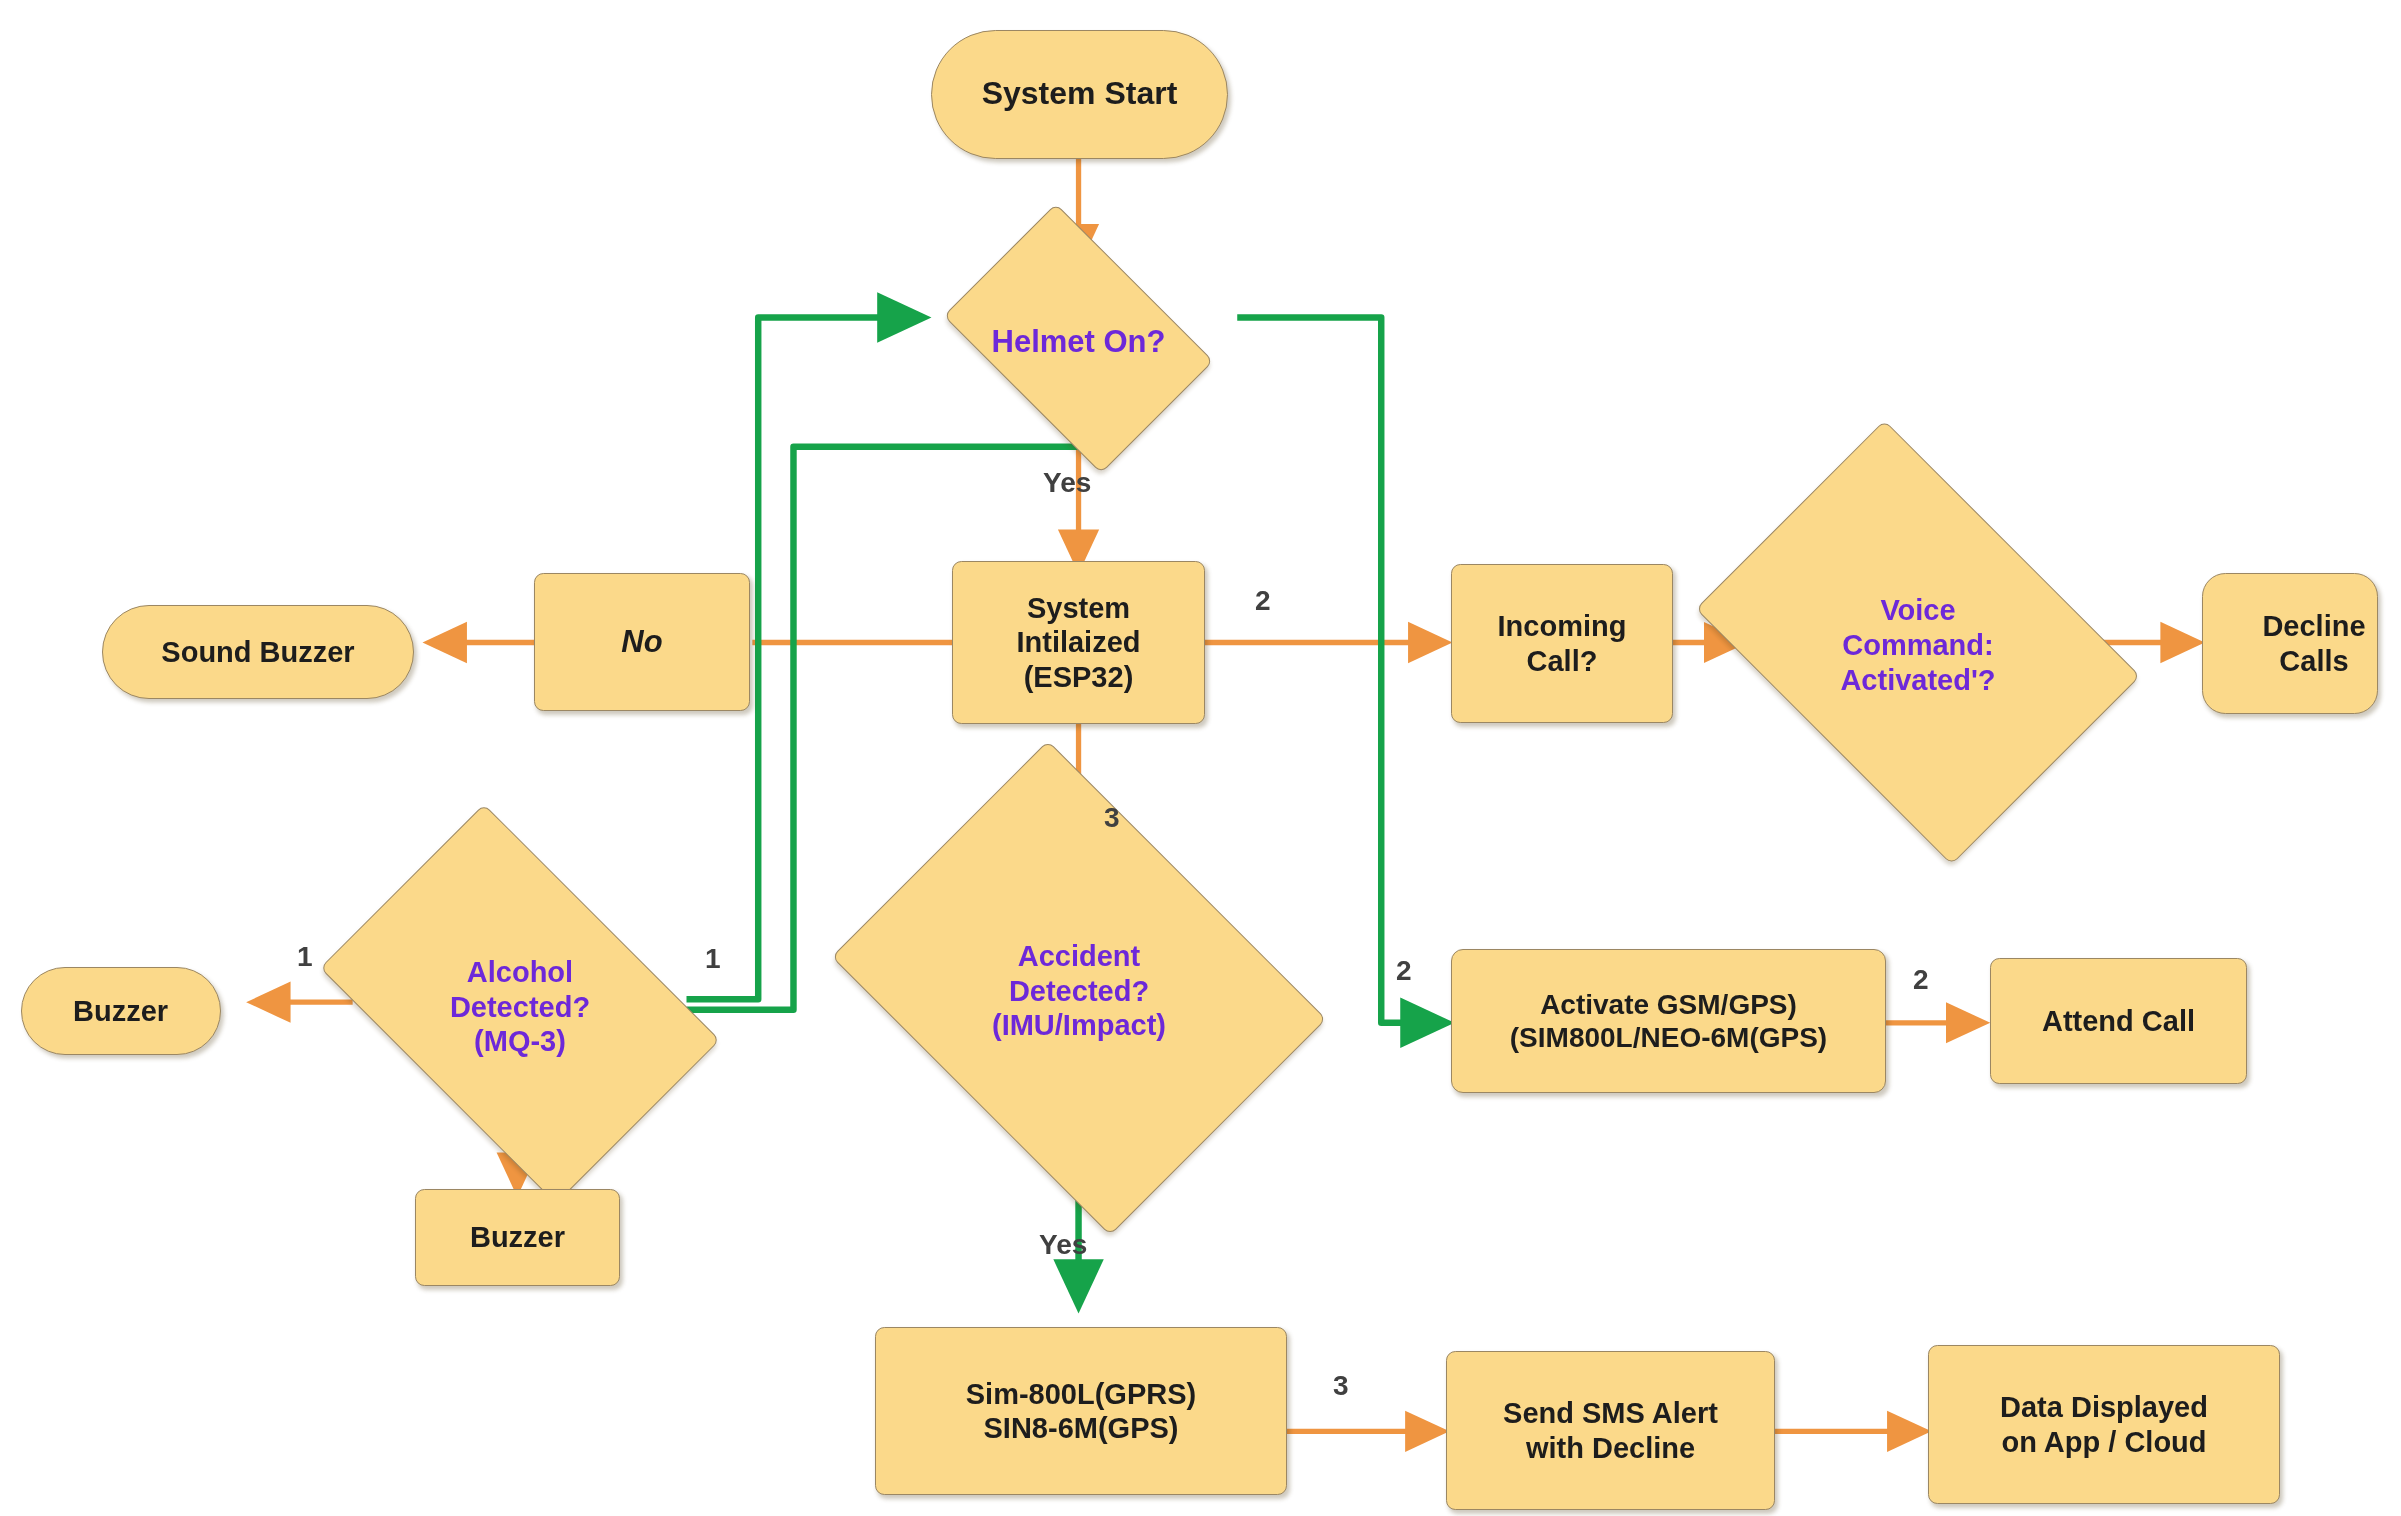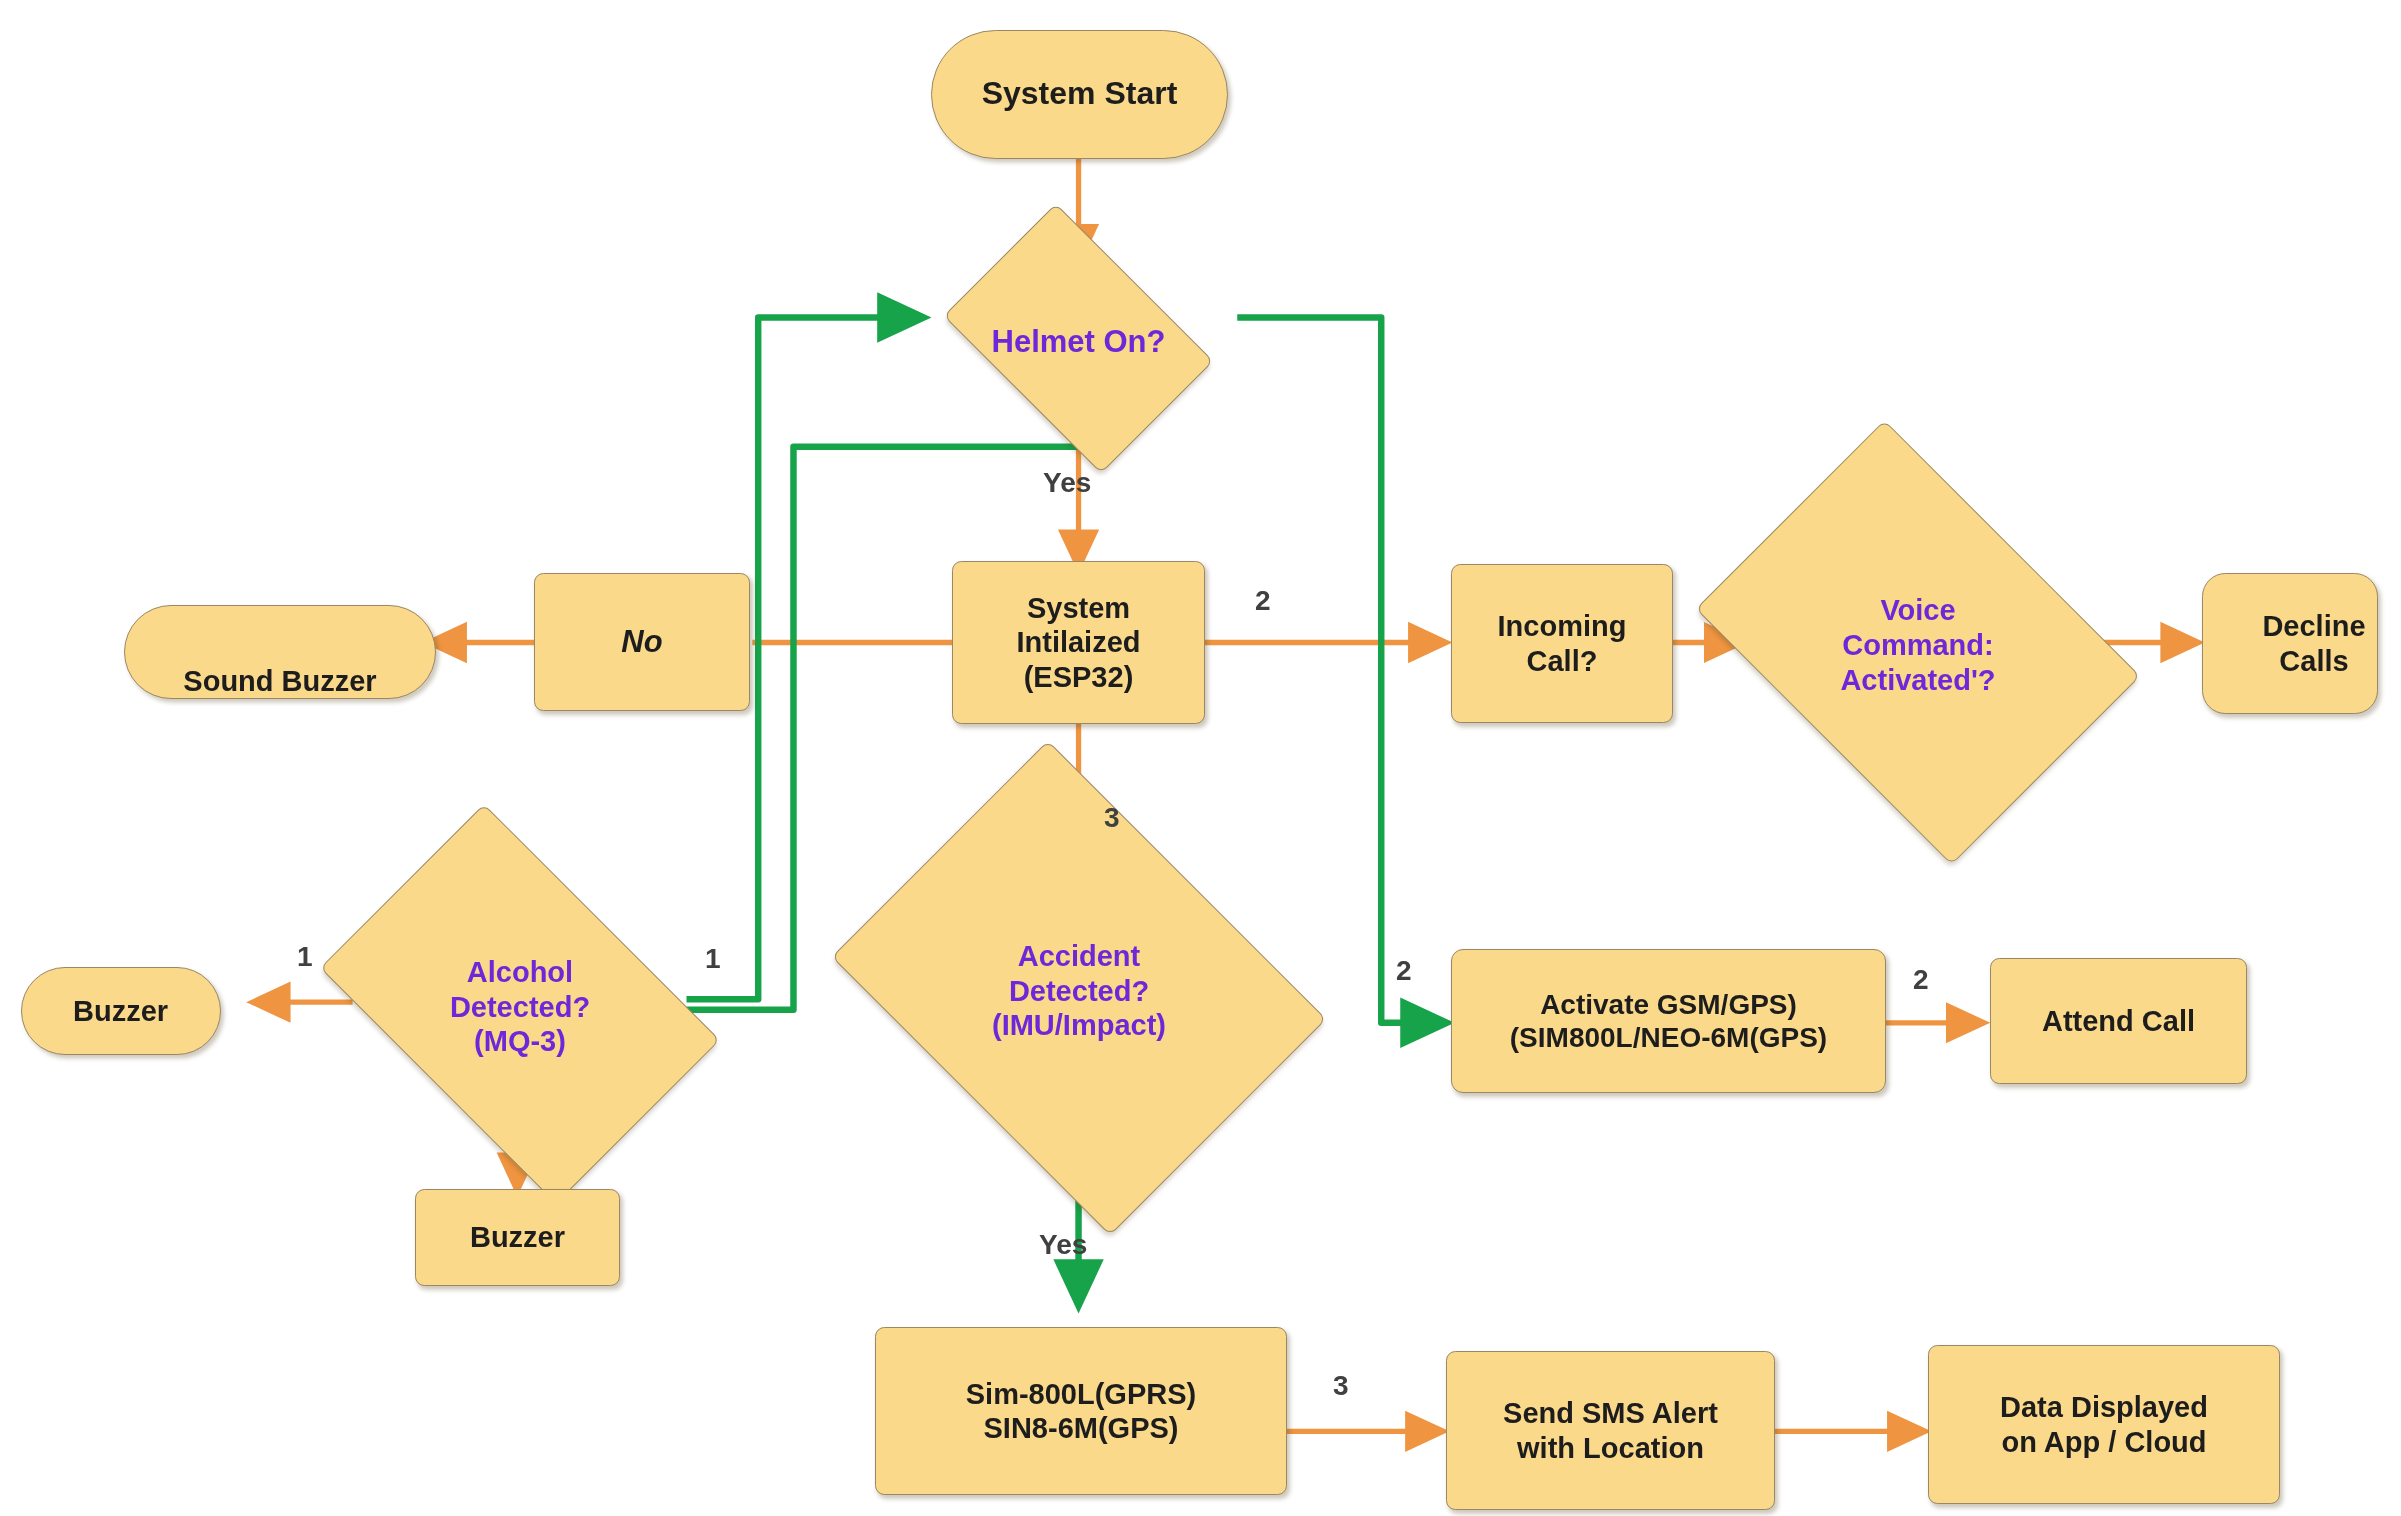--- a/index.html
+++ b/index.html
@@ -118,21 +118,21 @@
 
   <div class="node stadium" style="left:931px;top:20.6px;width:297px;height:129px;font-size:32px;">
     <span class="txt">System Start</span>
   </div>
 
   <div class="diamond" style="left:967px;top:259px;width:223px;height:159px;">
     <div class="shape"></div>
     <div class="dlabel" style="font-size:31px;">Helmet On?</div>
   </div>
 
-  <div class="node stadium" style="left:124px;top:596px;width:312px;height:94px;font-size:29px;align-items:flex-end;">
+  <div class="node stadium" style="left:102px;top:596px;width:312px;height:94px;font-size:29px;">
     <span class="txt">Sound Buzzer</span>
   </div>
 
   <div class="node rect" style="left:534px;top:573px;width:216px;height:138px;font-size:31px;font-style:italic;">
     <span class="txt">No</span>
   </div>
 
   <div class="node rect" style="left:952px;top:561px;width:253px;height:163px;font-size:29px;">
     <span class="txt">System
 Intilaized
@@ -187,21 +187,21 @@
     <span class="txt">Attend Call</span>
   </div>
 
   <div class="node rect" style="left:875px;top:1327px;width:412px;height:168px;font-size:29px;">
     <span class="txt">Sim-800L(GPRS)
 SIN8-6M(GPS)</span>
   </div>
 
   <div class="node rect" style="left:1446px;top:1351px;width:329px;height:159px;font-size:29px;">
     <span class="txt">Send SMS Alert
-with Location</span>
+with Decline</span>
   </div>
 
   <div class="node rect" style="left:1928px;top:1345px;width:352px;height:159px;font-size:29px;">
     <span class="txt">Data Displayed
 on App / Cloud</span>
   </div>
 
   <div class="elabel" style="left:1043px;top:467px;font-size:28px;">Yes</div>
 
   <div class="elabel" style="left:1255px;top:585px;font-size:28px;">2</div>

